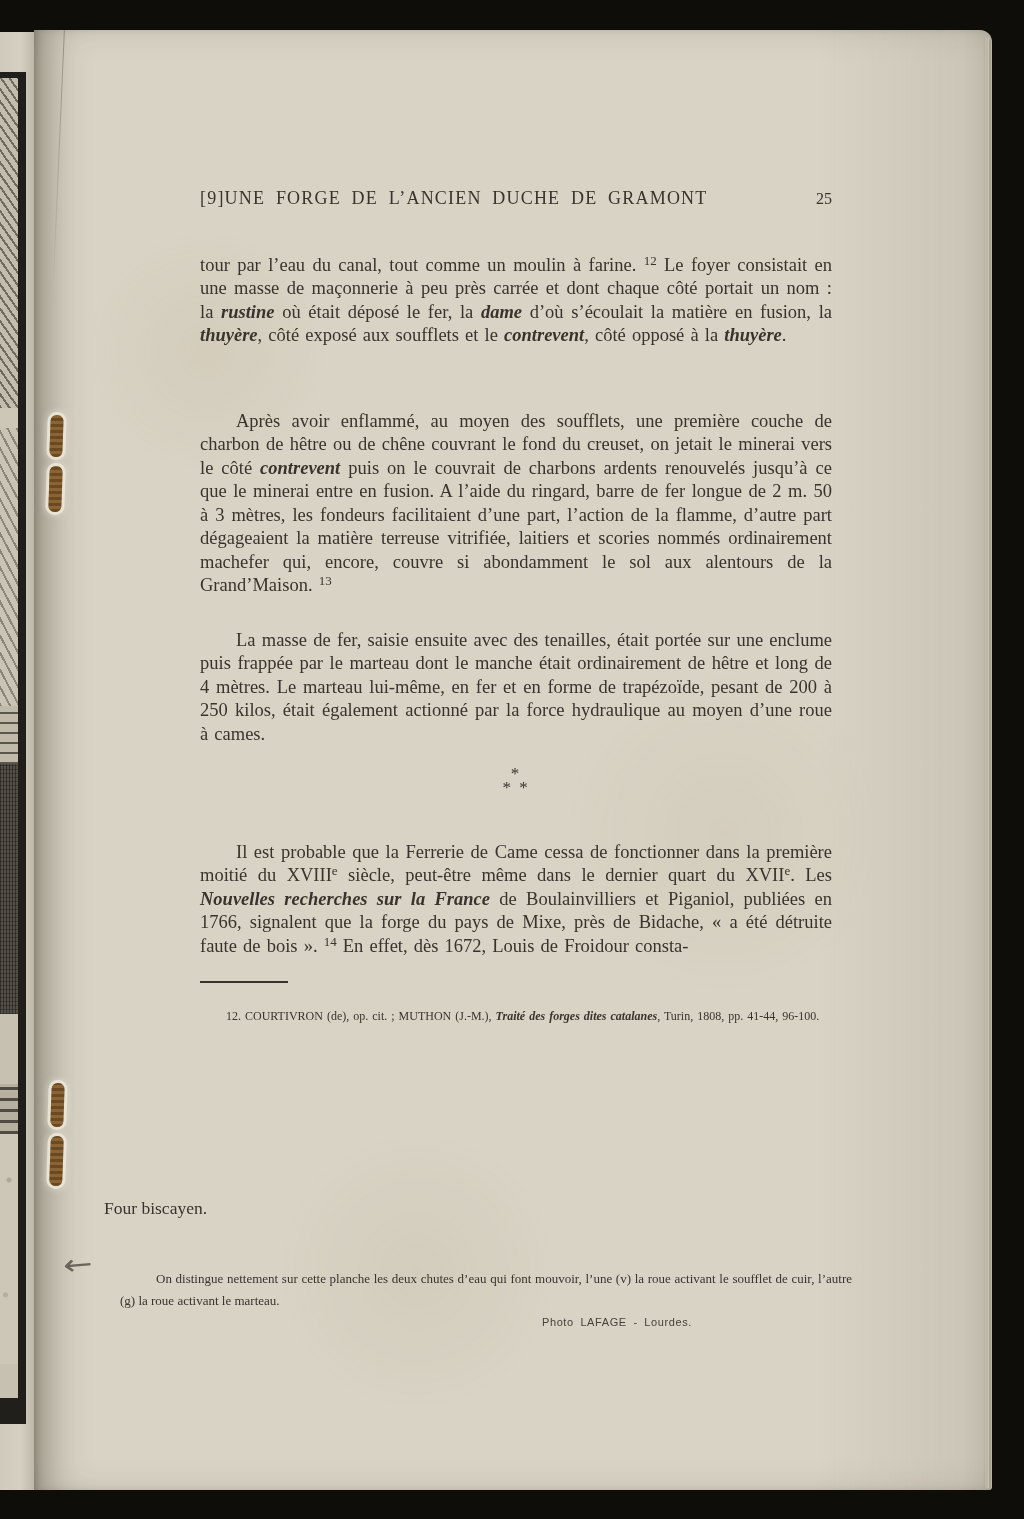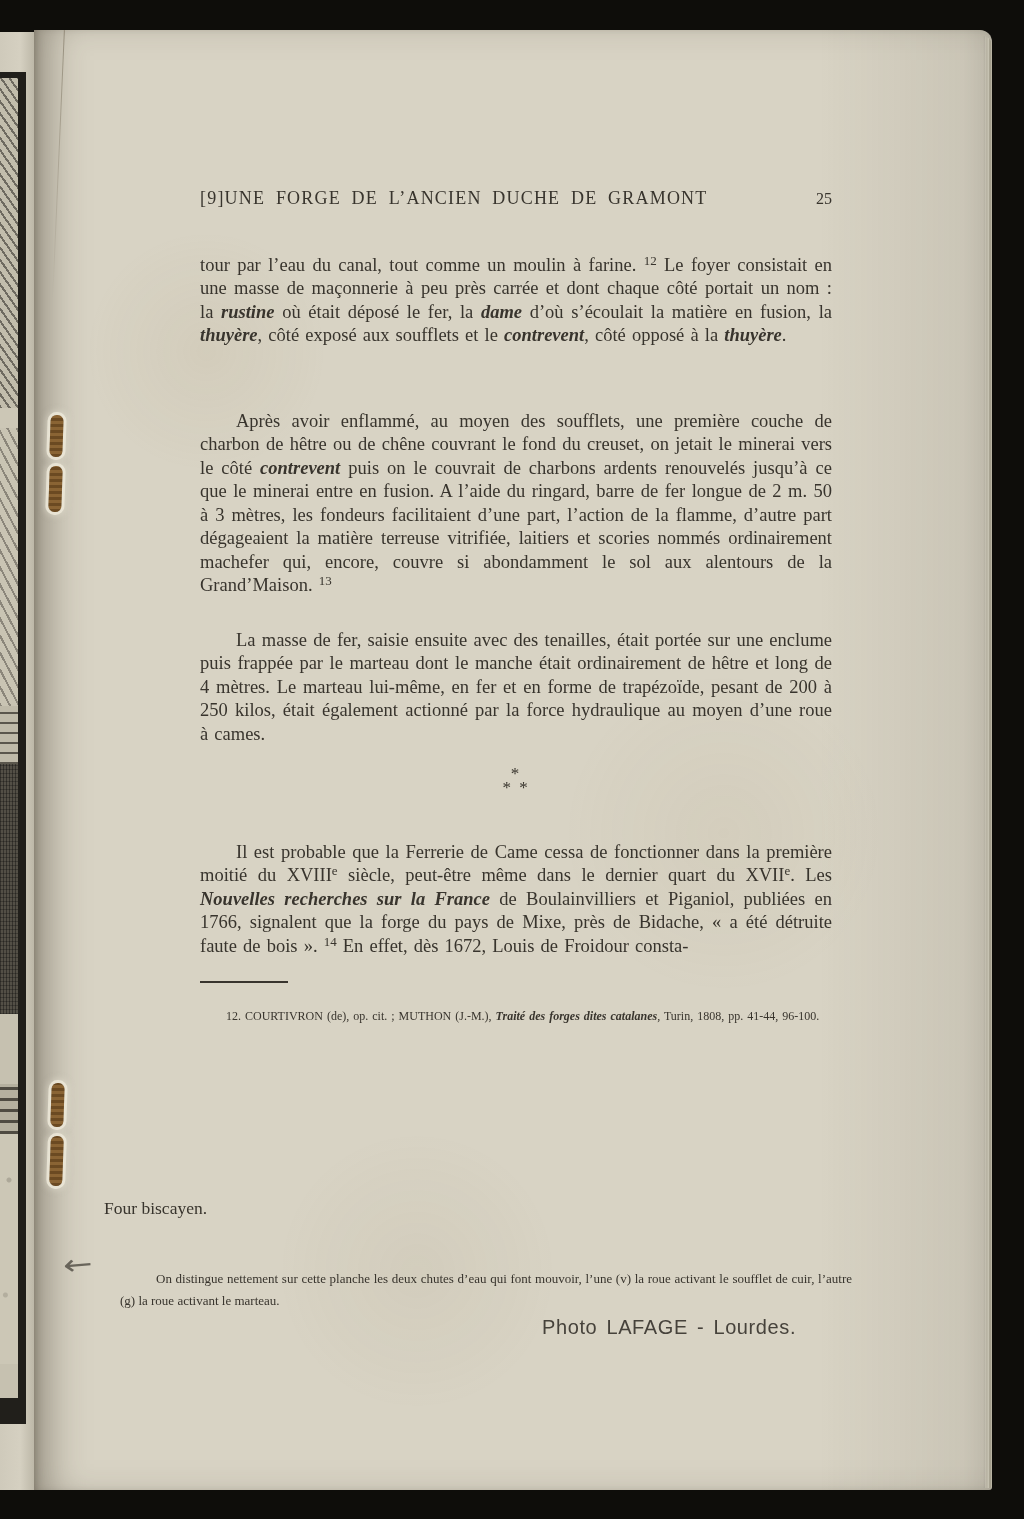--- a/index.html
+++ b/index.html
@@ -106,21 +106,21 @@
   .f12{top:963px;}
   .f13{top:1013px;}
   .f14{top:1083px;}
   
   .cap-title{position:absolute;left:70px;top:1168px;width:640px;text-align:left;font-size:17.5px;}
   .cap-source{position:absolute;left:70px;top:1193px;width:732px;font-size:17.5px;line-height:21.5px;text-align:justify;}
   .cap-desc{position:absolute;left:70px;top:1238px;width:732px;font-size:13px;line-height:21.5px;text-align:justify;text-indent:36px;margin-left:16px;}
   .credit{
     position:absolute;left:508px;top:1286px;
     font-family:"Liberation Sans","DejaVu Sans",sans-serif;
-    font-size:20px;letter-spacing:.6px;word-spacing:3px;color:var(--photo-credit-ink);
+    font-size:11px;letter-spacing:.6px;word-spacing:3px;color:var(--photo-credit-ink);
   }
   .margin-arrow{
     position:absolute;left:32px;top:1218px;font-family:"DejaVu Sans",sans-serif;
     font-size:28px;color:#57534a;transform:rotate(-5deg) scaleX(1.25);opacity:.85;
   }
 </style>
 </head>
 <body>
 
 <div class="sliver">

